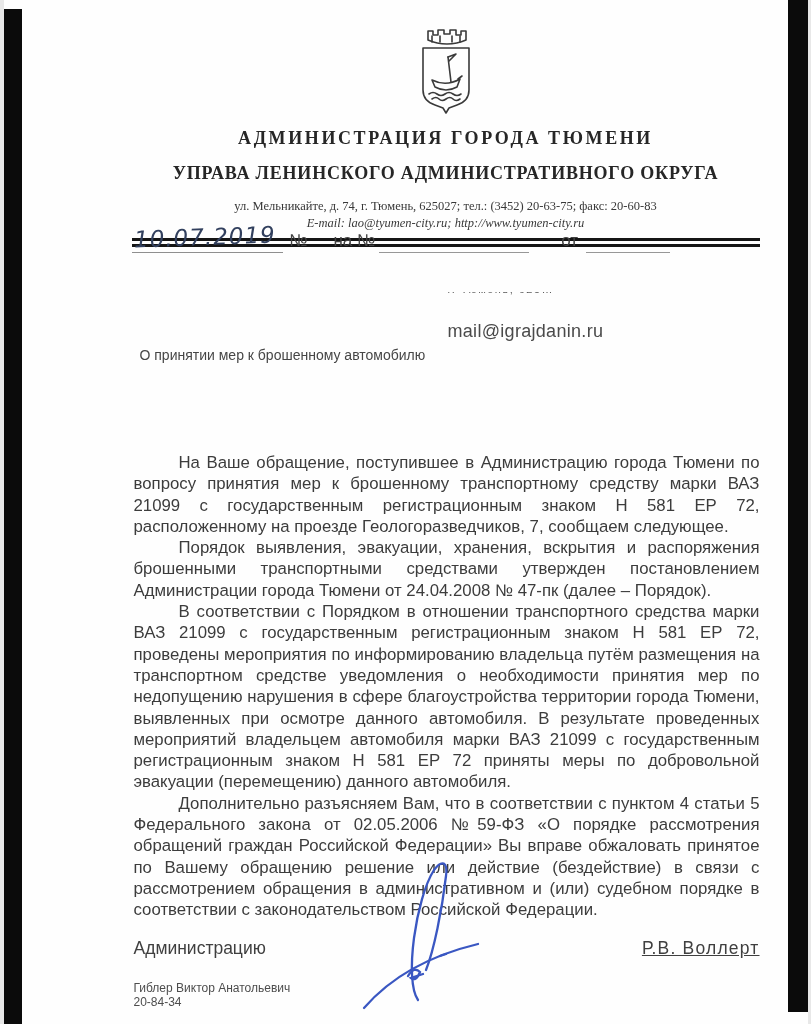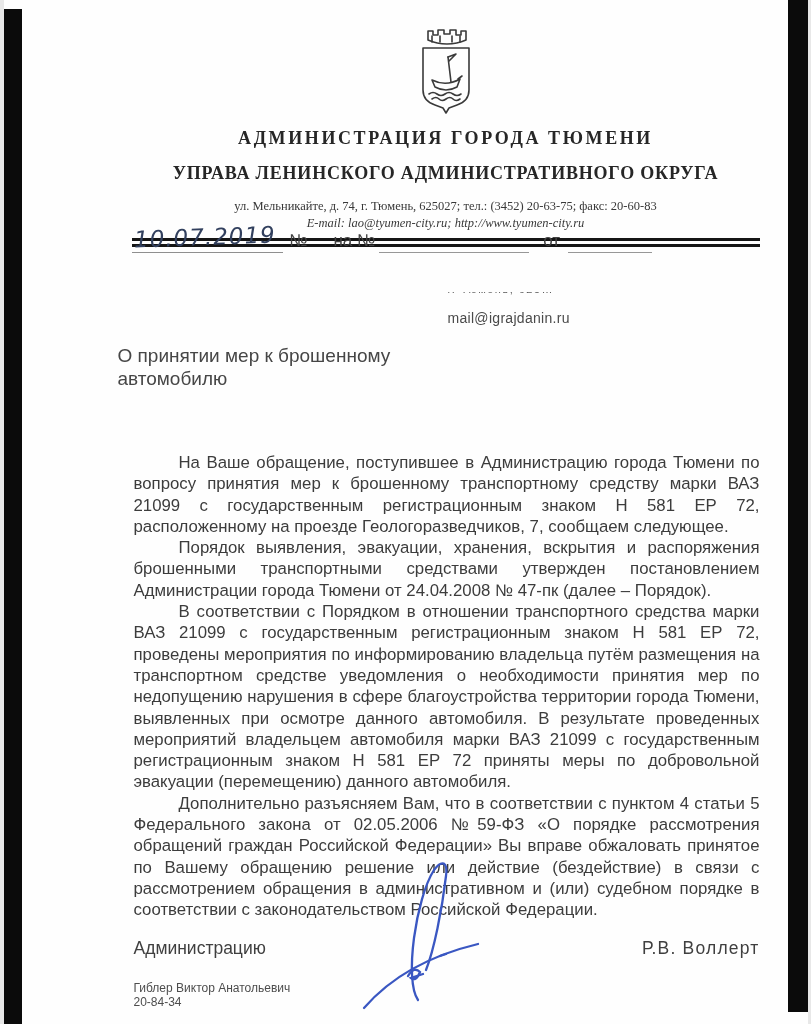--- a/index.html
+++ b/index.html
@@ -42,56 +42,56 @@
   .hw {
     font-family:"DejaVu Sans", sans-serif; font-style:italic;
     color:#32405e; letter-spacing:1px; line-height:1;
   }
   .uwrap { border-bottom:1.5px solid #8f8f8f; padding:0 8px 3px 2px; }
   .hw-date   { font-size:23px; display:inline-block; transform:rotate(-2deg); }
   .hw-number { font-size:23px; display:inline-block; transform:rotate(-1deg); }
   .plabel { font-size:17px; color:#424242; padding-bottom:2px; }
   .lbl-no   { margin-left:6px; }
   .lbl-nano { margin-left:26px; }
-  .lbl-ot   { margin-left:14px; }
+  .lbl-ot   { margin-left:32px; }
   .blank { border-bottom:1.5px solid #979797; height:2px; }
   .blank-in { width:150px; margin-left:4px; }
   .blank-ot { width:84px;  margin-left:8px; }
   .num-wrap { margin-left:16px; }
 
   
   .recipient { position:absolute; left:444px; top:292px; }
   .clip-line { height:9px; width:270px; overflow:hidden; }
   .clip-line > span {
     display:block; transform:translateY(-9px);
     font-size:11px; color:#5c5c5c; letter-spacing:1.5px; white-space:nowrap;
   }
-  .email { font-size:14px; color:#4a4a4a; letter-spacing:0.3px; margin-top:9px; }
+  .email { font-size:18px; color:#4a4a4a; letter-spacing:0.3px; margin-top:20px; }
 
   
   .subject {
-    position:absolute; left:114px; top:344px; width:320px;
-    font-size:19px; line-height:23px; color:#464646;
+    position:absolute; left:136px; top:344px; width:320px;
+    font-size:14px; line-height:23px; color:#464646;
   }
 
   
   .body-text {
     position:absolute; left:130px; top:452px; width:626px;
     font-size:16.8px; line-height:21.3px; color:#3c3c3c;
     text-align:justify;
   }
   .body-text p { margin:0; text-indent:45px; }
 
   
   .signrow {
     position:absolute; left:130px; top:938px; width:626px;
     display:flex; justify-content:space-between;
     font-size:17.5px; color:#3f3f3f;
   }
-  .sign-name { letter-spacing:1.2px; }
+  .sign-name { letter-spacing:1.2px;text-decoration:underline; }
   .autograph { position:absolute; left:352px; top:858px; }
 
   
   .footer {
     position:absolute; left:130px; top:981px;
     font-size:12px; line-height:14px; color:#4d4d4d;
   }
 </style>
 </head>
 <body>

